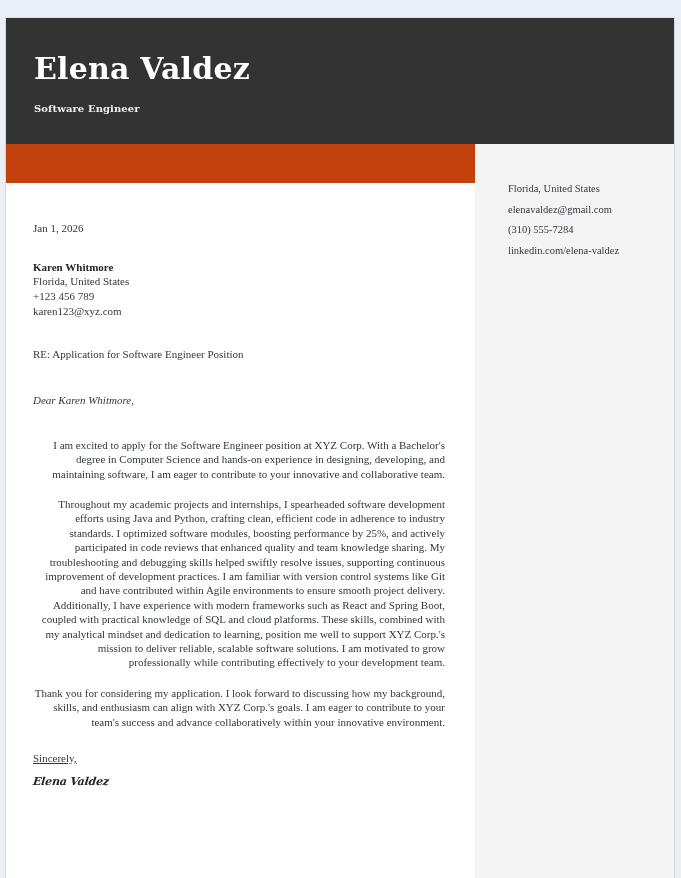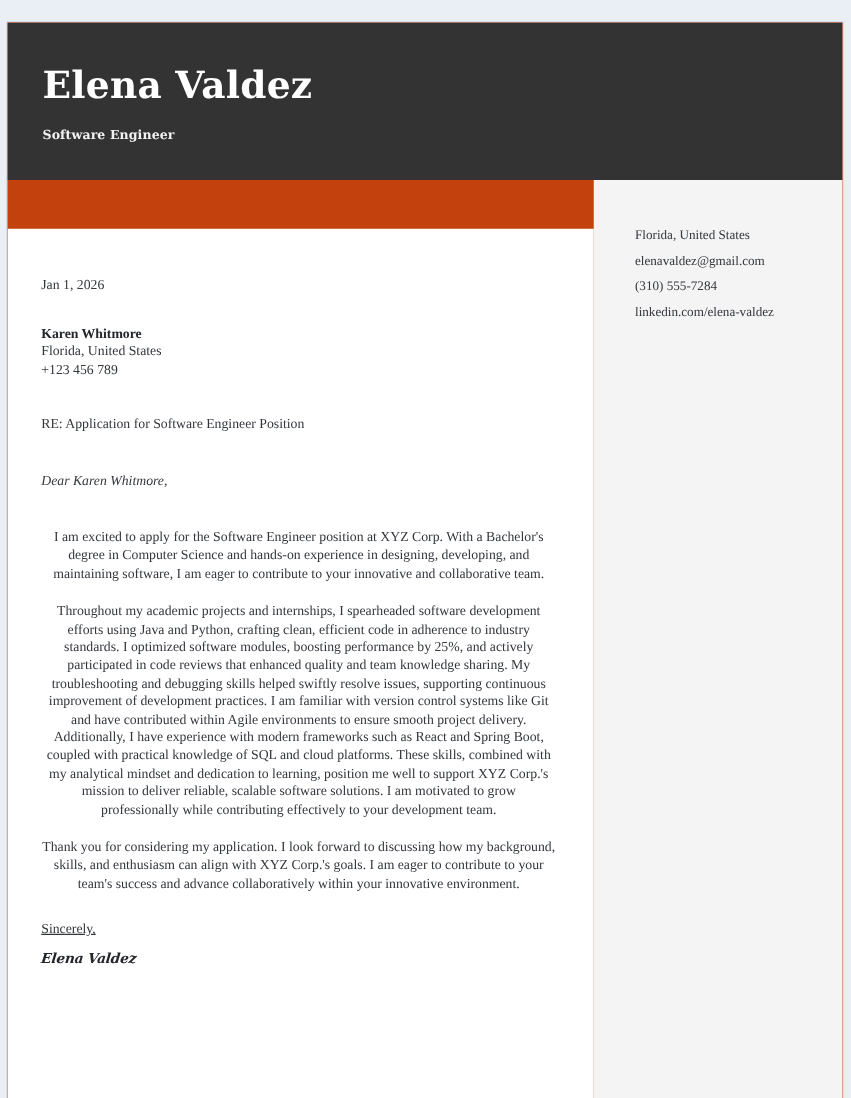--- a/index.html
+++ b/index.html
@@ -109,21 +109,21 @@
   }
   .subject-line {
     margin: 0 0 32px 0;
   }
   .salutation {
     margin: 0 0 30px 0;
     font-style: italic;
   }
   .para {
     margin: 0 0 16px 0;
-    text-align: center;
+    text-align: right;
     line-height: 14.4px;
   }
   .closing {
     margin: 22px 0 0 0;
     text-decoration: underline;
   }
   .signature {
     font-family: "DejaVu Serif", "Liberation Serif", serif;
     font-style: italic;
     font-weight: 700;
@@ -165,20 +165,21 @@
   <div class="body-wrap">
 
     <div class="main-col doc-text">
 
       <div class="date-line">Jan 1, 2026</div>
 
       <div class="recipient">
         <div class="rec-name">Karen Whitmore</div>
         <div>Florida, United States</div>
         <div>+123 456 789</div>
+        <div>karen123@xyz.com</div>
       </div>
 
       <div class="subject-line">RE: Application for Software Engineer Position</div>
 
       <div class="salutation">Dear Karen Whitmore,</div>
 
       <p class="para">I am excited to apply for the Software Engineer position at XYZ Corp. With a Bachelor's degree in Computer Science and hands-on experience in designing, developing, and maintaining software, I am eager to contribute to your innovative and collaborative team.</p>
       <p class="para">Throughout my academic projects and internships, I spearheaded software development efforts using Java and Python, crafting clean, efficient code in adherence to industry standards. I optimized software modules, boosting performance by 25%, and actively participated in code reviews that enhanced quality and team knowledge sharing. My troubleshooting and debugging skills helped swiftly resolve issues, supporting continuous improvement of development practices. I am familiar with version control systems like Git and have contributed within Agile environments to ensure smooth project delivery. Additionally, I have experience with modern frameworks such as React and Spring Boot, coupled with practical knowledge of SQL and cloud platforms. These skills, combined with my analytical mindset and dedication to learning, position me well to support XYZ Corp.'s mission to deliver reliable, scalable software solutions. I am motivated to grow professionally while contributing effectively to your development team.</p>
       <p class="para">Thank you for considering my application. I look forward to discussing how my background, skills, and enthusiasm can align with XYZ Corp.'s goals. I am eager to contribute to your team's success and advance collaboratively within your innovative environment.</p>
 

